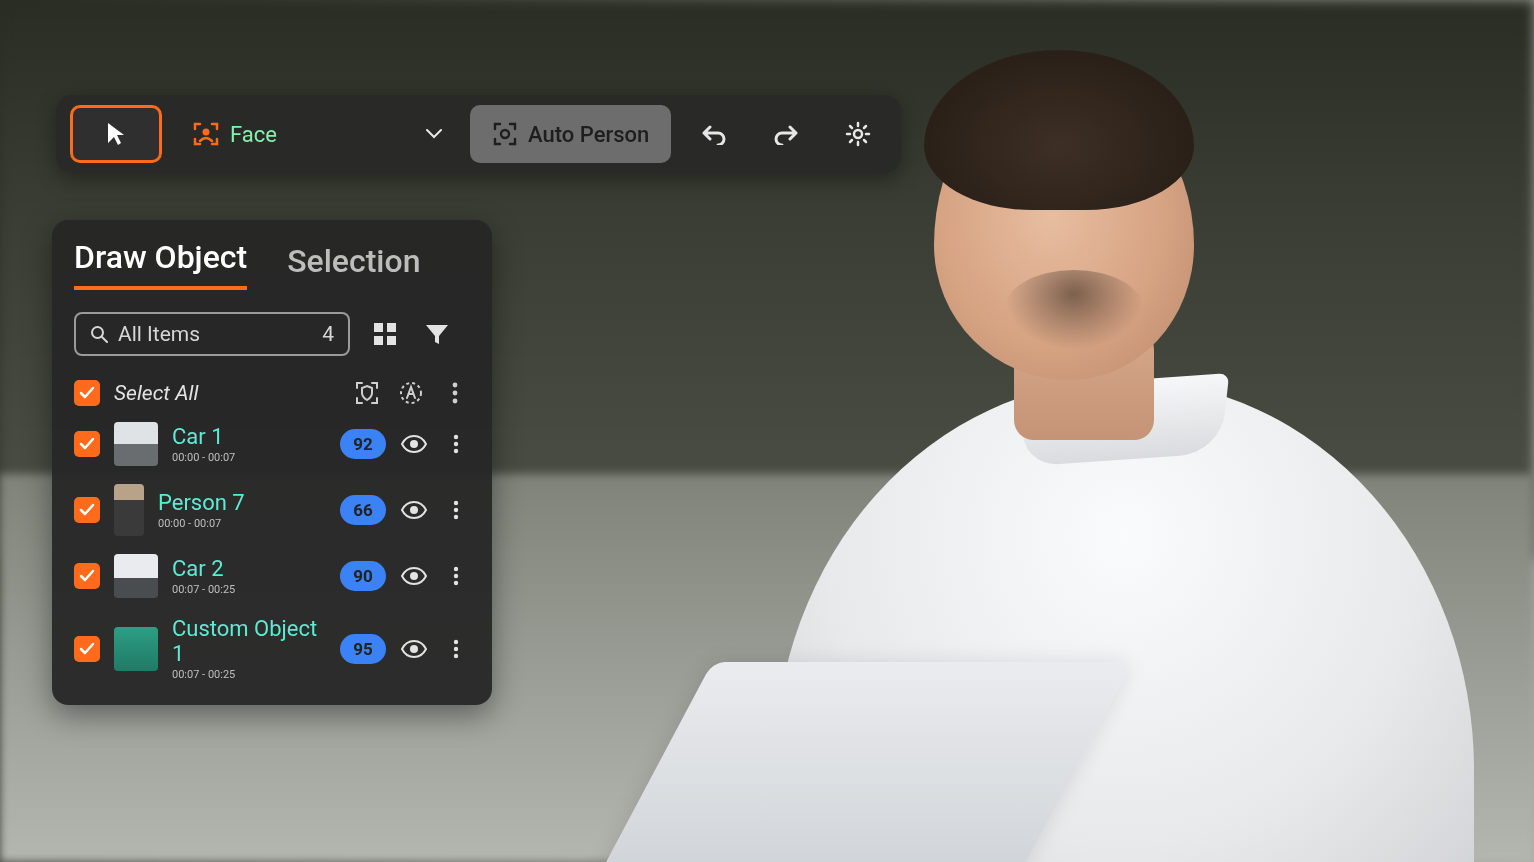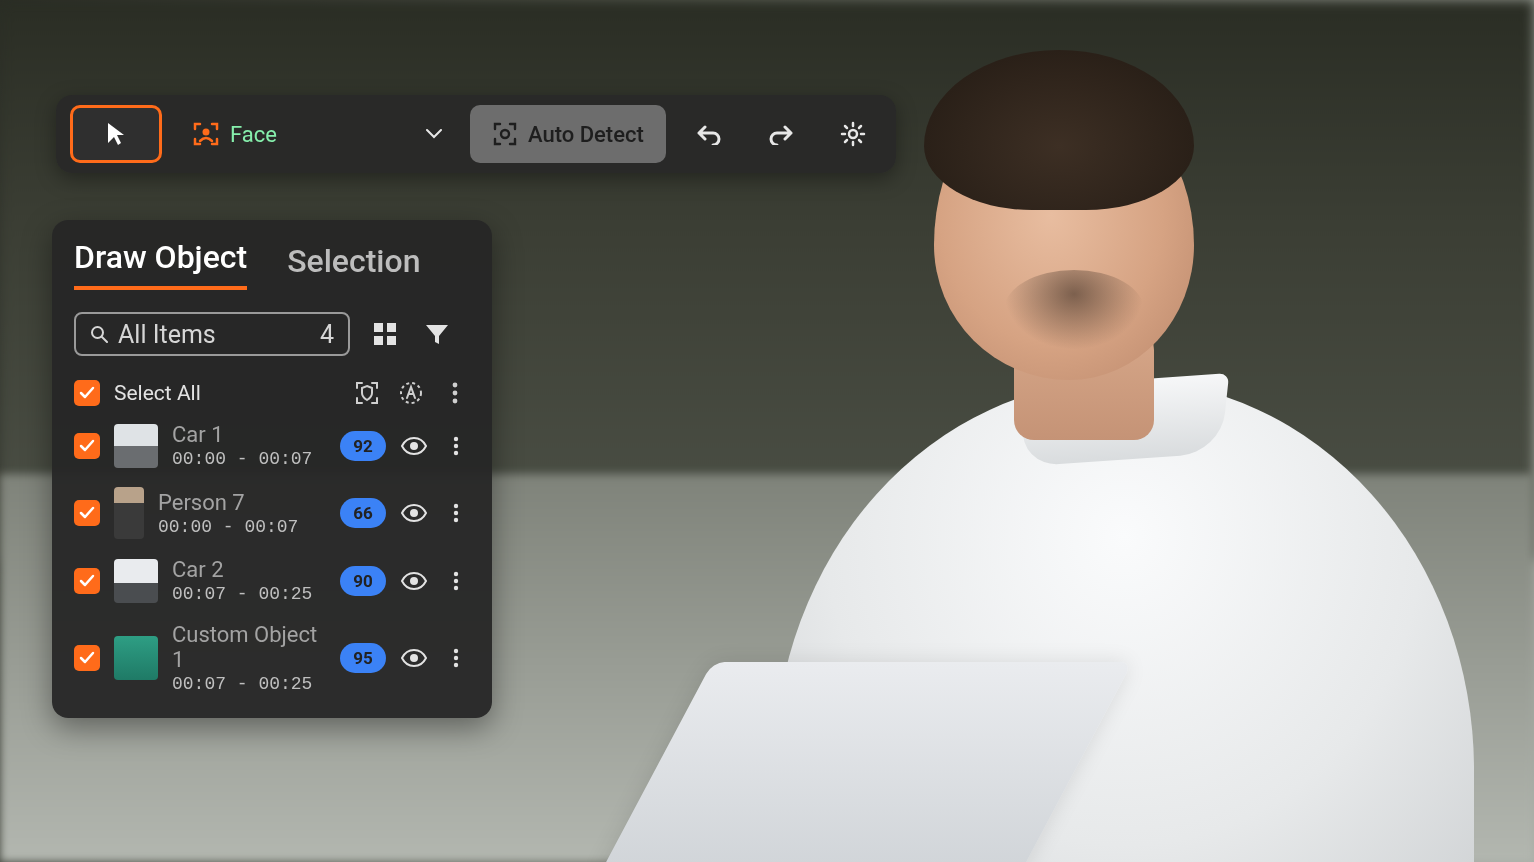--- a/index.html
+++ b/index.html
@@ -101,46 +101,46 @@
   .tab {
     font-size:32px; font-weight:500; color:#bdbdbd; padding-bottom:10px; cursor:pointer;
   }
   .tab.active { color:#fff; border-bottom:4px solid #ff6b1a; }
   .search-row { display:flex; align-items:center; gap:18px; margin-top:22px; }
   .search-box {
     flex:0 0 276px;
     display:flex; align-items:center; gap:10px;
     border:2px solid #9a9a9a; border-radius:8px;
     height:44px; padding:0 14px;
-    font-size:25px; color:#d6d6d6;
+    font-size:21px; color:#d6d6d6;
     justify-content:space-between;
   }
   .search-box .left { display:flex; align-items:center; gap:10px; }
   .btn-square { width:34px; height:34px; display:flex; align-items:center; justify-content:center; cursor:pointer; color:#e3e3e3; }
   .select-all-row {
     display:flex; align-items:center; gap:14px; margin-top:22px;
   }
   .select-all-row .spacer { flex:1; }
   .chk {
     width:26px; height:26px; border-radius:5px; background:#ff6b1a;
     display:flex; align-items:center; justify-content:center; cursor:pointer;
   }
   .chk svg { width:18px; height:18px; }
-  .select-all-label { font-size:21px; color:#e3e3e3; }
+  .select-all-label { font-size:21px; color:#e3e3e3;font-style:italic; }
   .hdr-icon { width:30px; height:30px; display:flex; align-items:center; justify-content:center; cursor:pointer; color:#cfcfcf; }
   .list { margin-top:14px; display:flex; flex-direction:column; gap:18px; }
   .row { display:flex; align-items:center; gap:14px; }
   .thumb {
     width:44px; height:44px; border-radius:4px; background:#666;
     background-size:cover; background-position:center;
     display:flex; align-items:center; justify-content:center; font-size:10px; color:#222;
   }
   .meta { flex:1; display:flex; flex-direction:column; gap:2px; }
-  .meta .name { font-size:22px; color:#a3a3a3; }
-  .meta .time { font-size:18px; color:#bfbfbf;font-family:Liberation Mono, monospace; }
+  .meta .name { font-size:22px; color:#5eead4; }
+  .meta .time { font-size:11px; color:#bfbfbf; }
   .pill {
     min-width:46px; height:30px; padding:0 10px;
     background:#3b82f6; color:#222; border-radius:999px;
     display:flex; align-items:center; justify-content:center;
     font-weight:700; font-size:17px;
   }
   .row-ico { width:28px; height:28px; display:flex; align-items:center; justify-content:center; cursor:pointer; color:#e3e3e3; }
 
   
   .thumb.van    { background:linear-gradient(180deg,#dfe3e6 50%, #6a6d70 50%); }
@@ -187,21 +187,21 @@
           <path d="M1 1 L8 8 L15 1" stroke="#e7e7e7" stroke-width="2" fill="none" stroke-linecap="round"></path>
         </svg>
     </span>
   </div>
 
   <div class="tool-btn detect">
     <svg width="26" height="26" viewBox="0 0 26 26">
       <path d="M3 8 V3 H8 M18 3 H23 V8 M23 18 V23 H18 M8 23 H3 V18" stroke="#1e1e1e" stroke-width="2.4" fill="none" stroke-linecap="round"></path>
       <circle cx="13" cy="13" r="4" stroke="#1e1e1e" stroke-width="2.4" fill="none"></circle>
     </svg>
-    <span>Auto Detect</span>
+    <span>Auto Person</span>
   </div>
 
   <div class="tool-btn icon-only">
     <svg width="26" height="22" viewBox="0 0 26 22">
       <path d="M9 4 L3 10 L9 16 M3 10 H17 A6 6 0 0 1 17 22" stroke="#e7e7e7" stroke-width="3" fill="none" stroke-linecap="round" stroke-linejoin="round"></path>
     </svg>
   </div>
 
   <div class="tool-btn icon-only">
     <svg width="26" height="22" viewBox="0 0 26 22">

